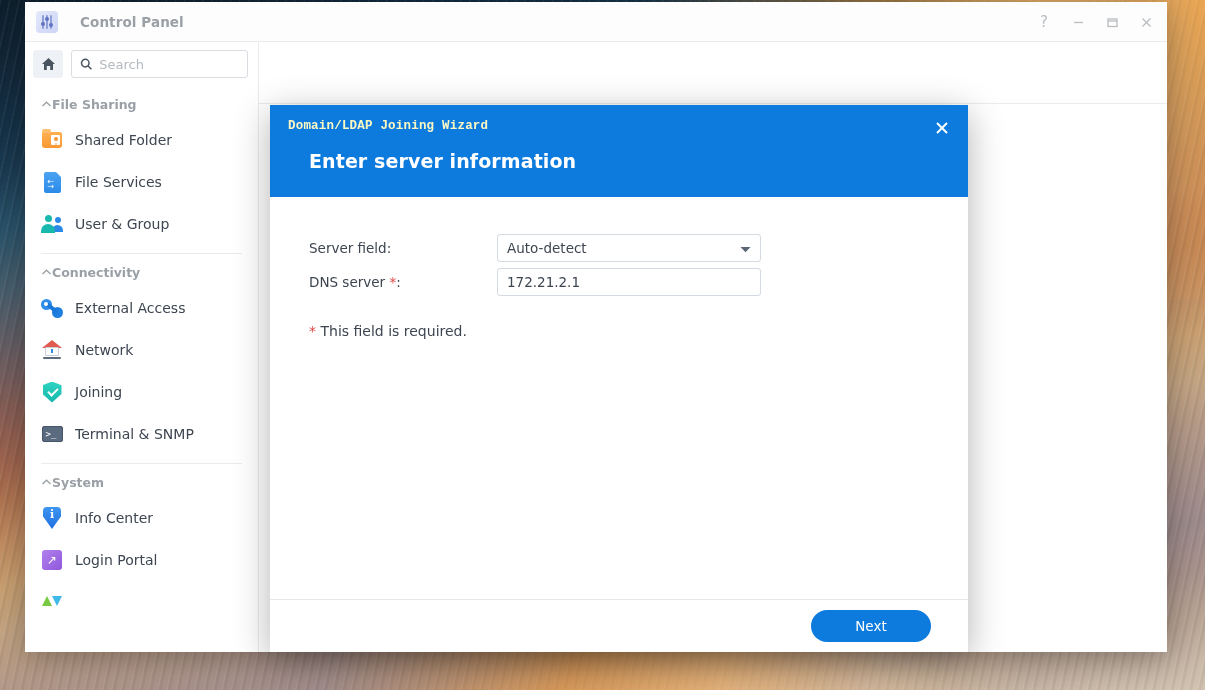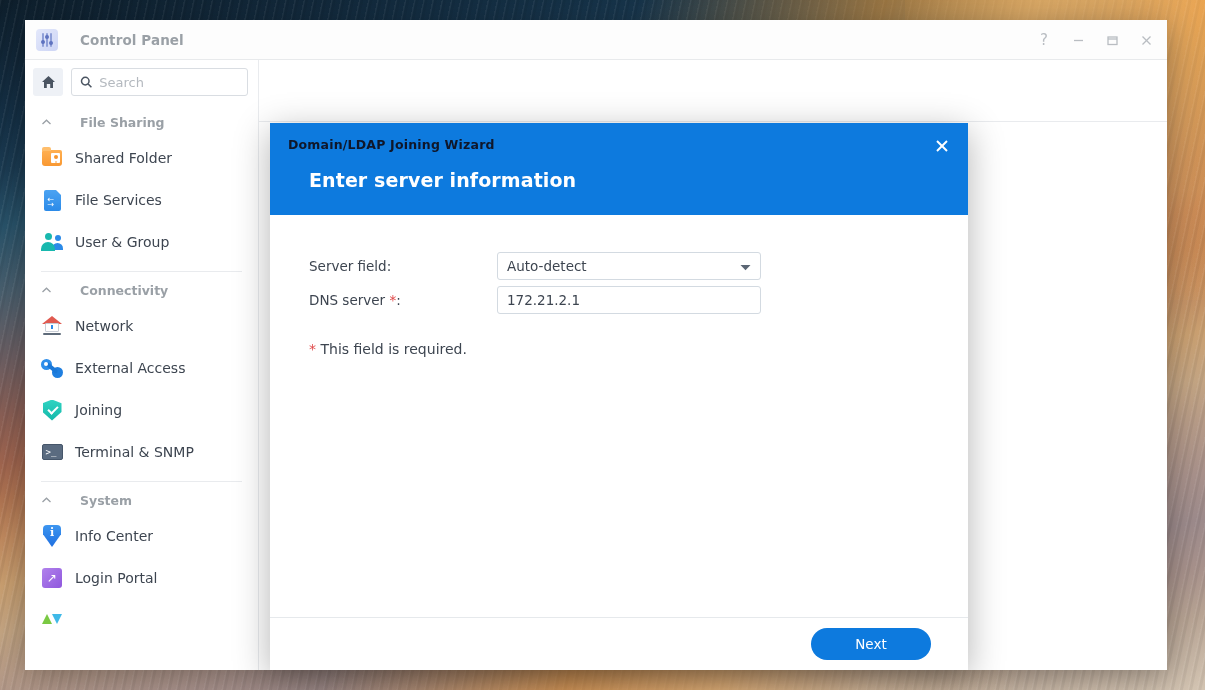--- a/index.html
+++ b/index.html
@@ -42,21 +42,21 @@
   #desktop-right-glow {
     position: absolute;
     right: 0; top: 0;
     width: 300px; height: 300px;
     background: radial-gradient(ellipse at 100% 0%, rgba(255,150,30,0.85) 0%, rgba(255,175,70,0.45) 45%, rgba(255,200,130,0.0) 75%);
   }
 
   
   #cp-window {
     position: absolute;
-    left: 25px; top: 20px;
+    left: 25px; top: 2px;
     width: 1142px; height: 650px;
     background: #ffffff;
     box-shadow: 0 6px 30px rgba(0,0,0,0.32);
     display: flex;
     flex-direction: column;
   }
 
   
   #cp-titlebar {
     height: 40px;
@@ -171,21 +171,21 @@
     font-size: 13px;
     color: #3c4043;
     width: 100%;
     background: transparent;
   }
   #search-input::placeholder { color: #b4b9bf; }
 
   .group-header {
     display: flex;
     align-items: center;
-    gap: 28px;
+    gap: 0;
     padding: 11px 0 7px 16px;
     font-size: 12.5px;
     font-weight: bold;
     color: #9aa0a6;
     cursor: pointer;
   }
   .group-header .chev {
     width: 11px; height: 11px;
     flex: 0 0 auto;
   }
@@ -420,22 +420,23 @@
   }
   #wizard-header {
     flex: 0 0 92px;
     background: #0d7ade;
     position: relative;
     padding: 14px 18px 0 18px;
   }
   #wizard-subtitle {
     font-size: 12.5px;
     font-weight: bold;
-    color: #0f172a;
+    color: #fef9c3;
     letter-spacing: 0.2px;
+    font-family: Liberation Mono, monospace;
   }
   #wizard-title {
     margin-top: 17px;
     margin-left: 21px;
     font-size: 19px;
     font-weight: bold;
     color: #ffffff;
     letter-spacing: 0.1px;
   }
   #wizard-close {
@@ -623,40 +624,40 @@
 
       <div class="group-header">
         <svg class="chev" viewBox="0 0 11 11">
           <path d="M1.5 7 L5.5 3.2 L9.5 7" fill="none" stroke="#9aa0a6" stroke-width="1.3"></path>
         </svg>
         <span>Connectivity</span>
       </div>
 
       <div class="nav-item">
         <span class="nav-icon">
+          <span class="ic-ext">
+              <span class="c1"></span>
+              <span class="c2"></span>
+              <span class="bar"></span>
+              <span class="dot"></span>
+            </span>
+        </span>
+        <span class="nav-label">External Access</span>
+      </div>
+
+      <div class="nav-item">
+        <span class="nav-icon">
           <span class="ic-net">
               <span class="roof"></span>
               <span class="box"></span>
               <span class="ant"></span>
               <span class="base"></span>
             </span>
         </span>
         <span class="nav-label">Network</span>
-      </div>
-
-      <div class="nav-item">
-        <span class="nav-icon">
-          <span class="ic-ext">
-              <span class="c1"></span>
-              <span class="c2"></span>
-              <span class="bar"></span>
-              <span class="dot"></span>
-            </span>
-        </span>
-        <span class="nav-label">External Access</span>
       </div>
 
       <div class="nav-item">
         <span class="nav-icon">
           <span class="ic-shield"></span>
         </span>
         <span class="nav-label">Joining</span>
       </div>
 
       <div class="nav-item">

